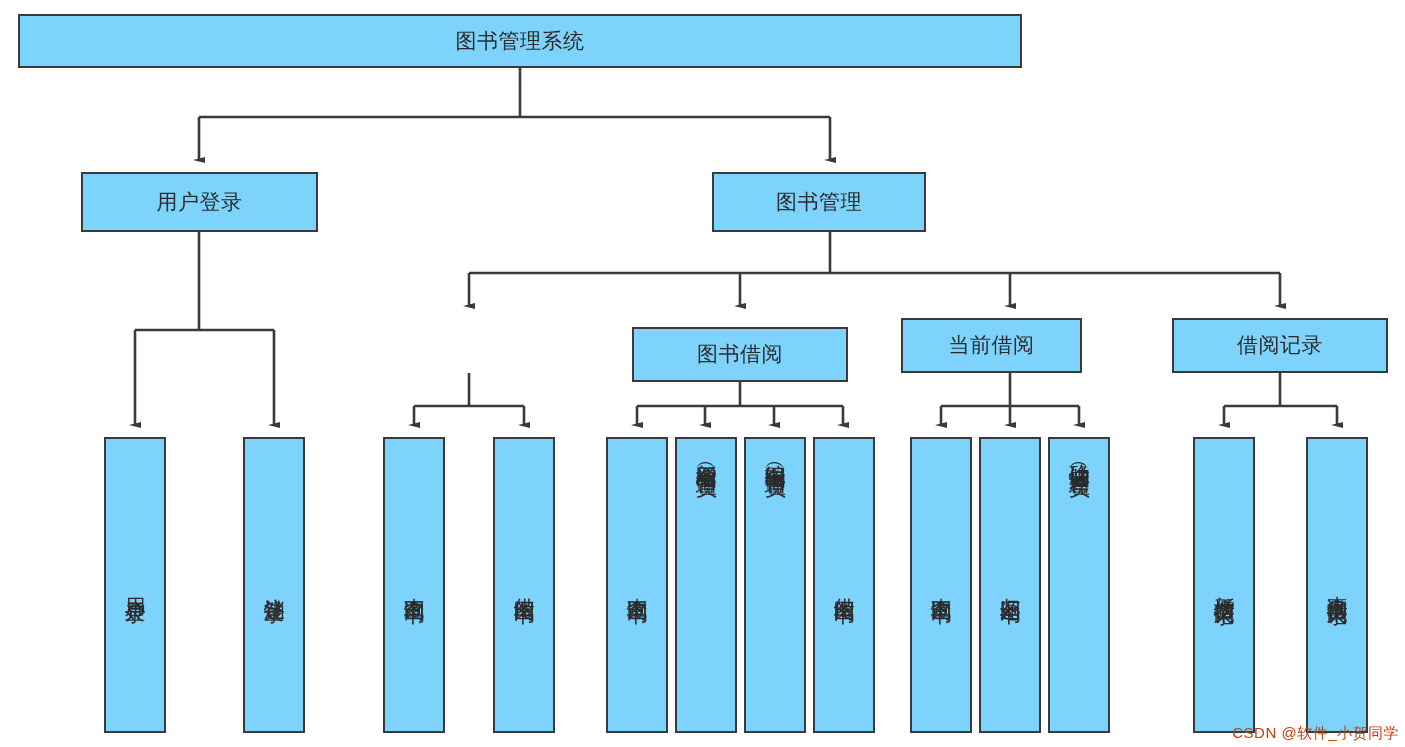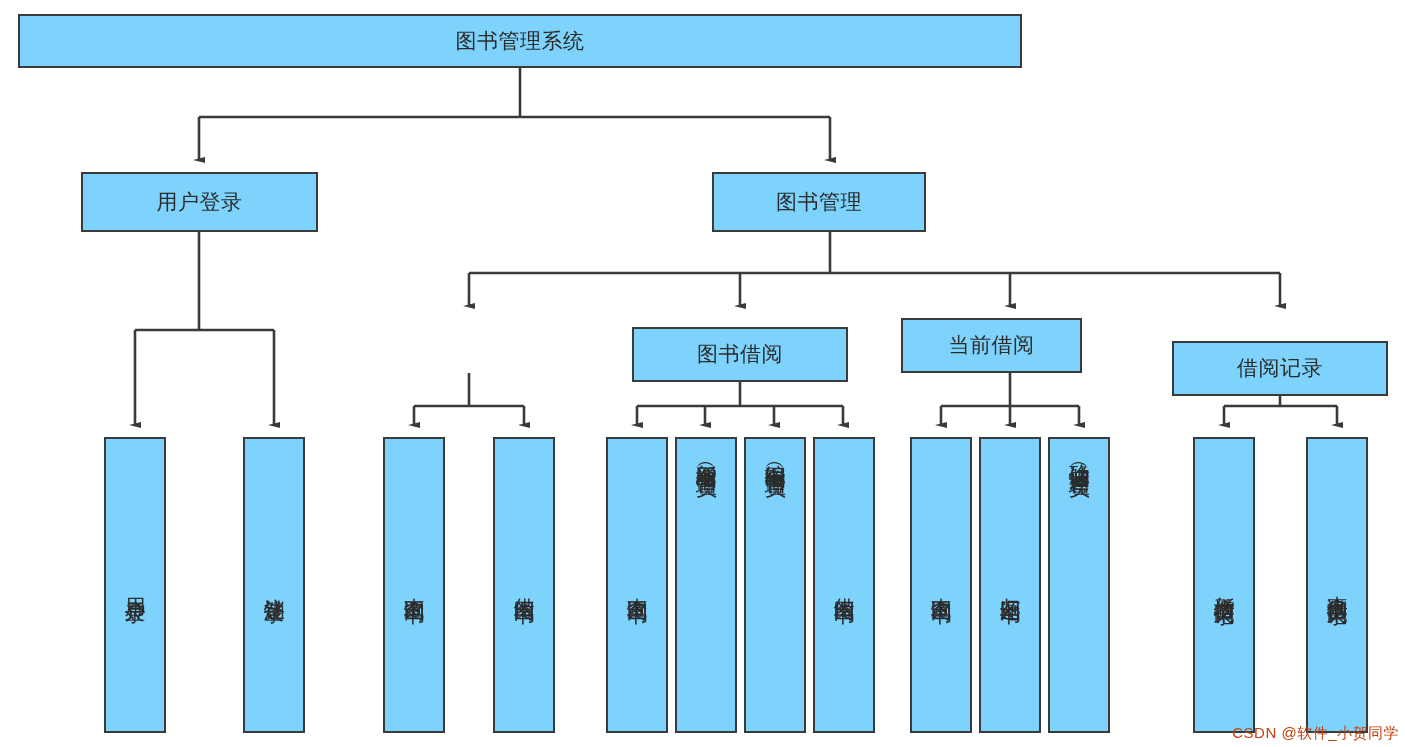--- a/index.html
+++ b/index.html
@@ -137,21 +137,21 @@
   <div class="node-box" style="left:712px; top:172px; width:214px; height:60px;">
     <span class="node-label">图书管理</span>
   </div>
 
   <div class="node-box" style="left:632px; top:318px; width:216px; height:55px;margin-top:9px;">
     <span class="node-label">图书借阅</span>
   </div>
   <div class="node-box" style="left:901px; top:318px; width:181px; height:55px;">
     <span class="node-label">当前借阅</span>
   </div>
-  <div class="node-box" style="left:1172px; top:318px; width:216px; height:55px;margin-top:23px;">
+  <div class="node-box" style="left:1172px; top:318px; width:216px; height:55px;">
     <span class="node-label">借阅记录</span>
   </div>
 
   <div class="node-box leaf centered" style="left:104px; top:437px; width:62px; height:296px;">
     <span class="node-label">用户登录</span>
   </div>
   <div class="node-box leaf centered" style="left:243px; top:437px; width:62px; height:296px;">
     <span class="node-label">注销登录</span>
   </div>
 

